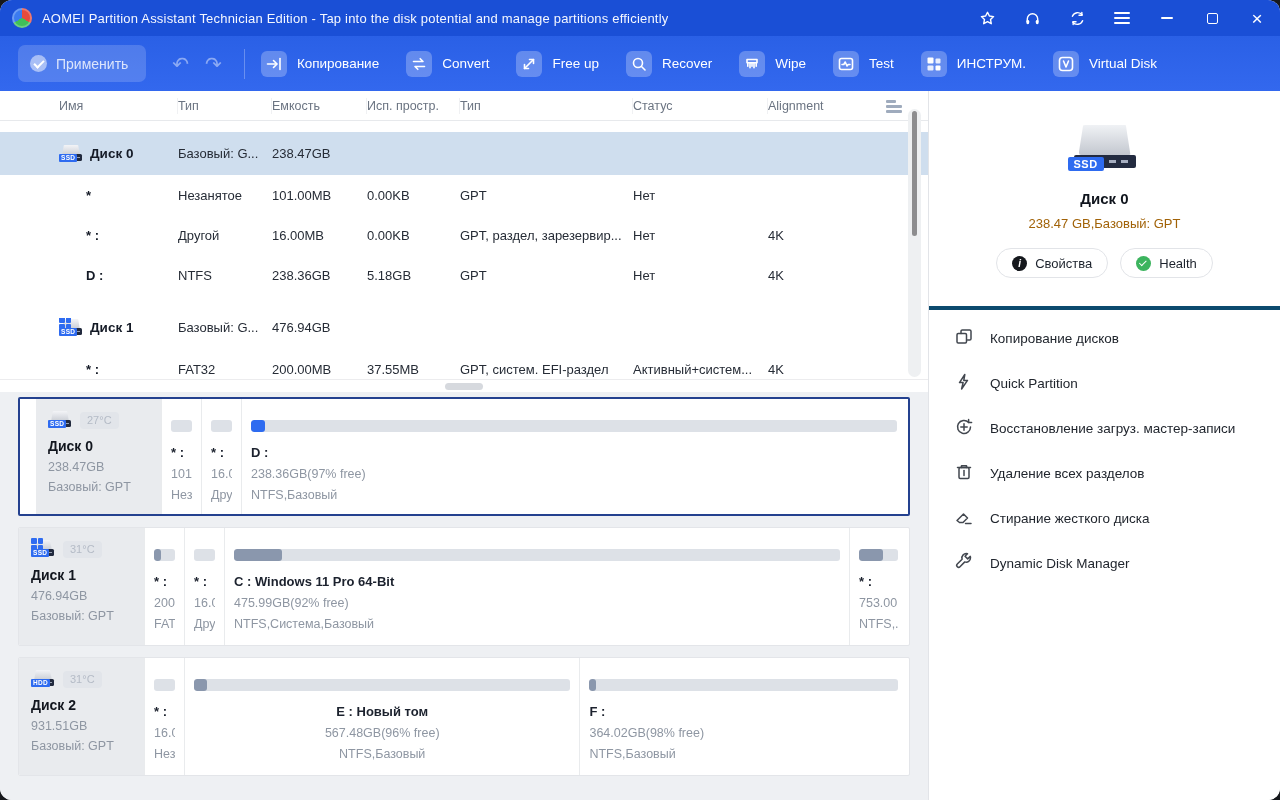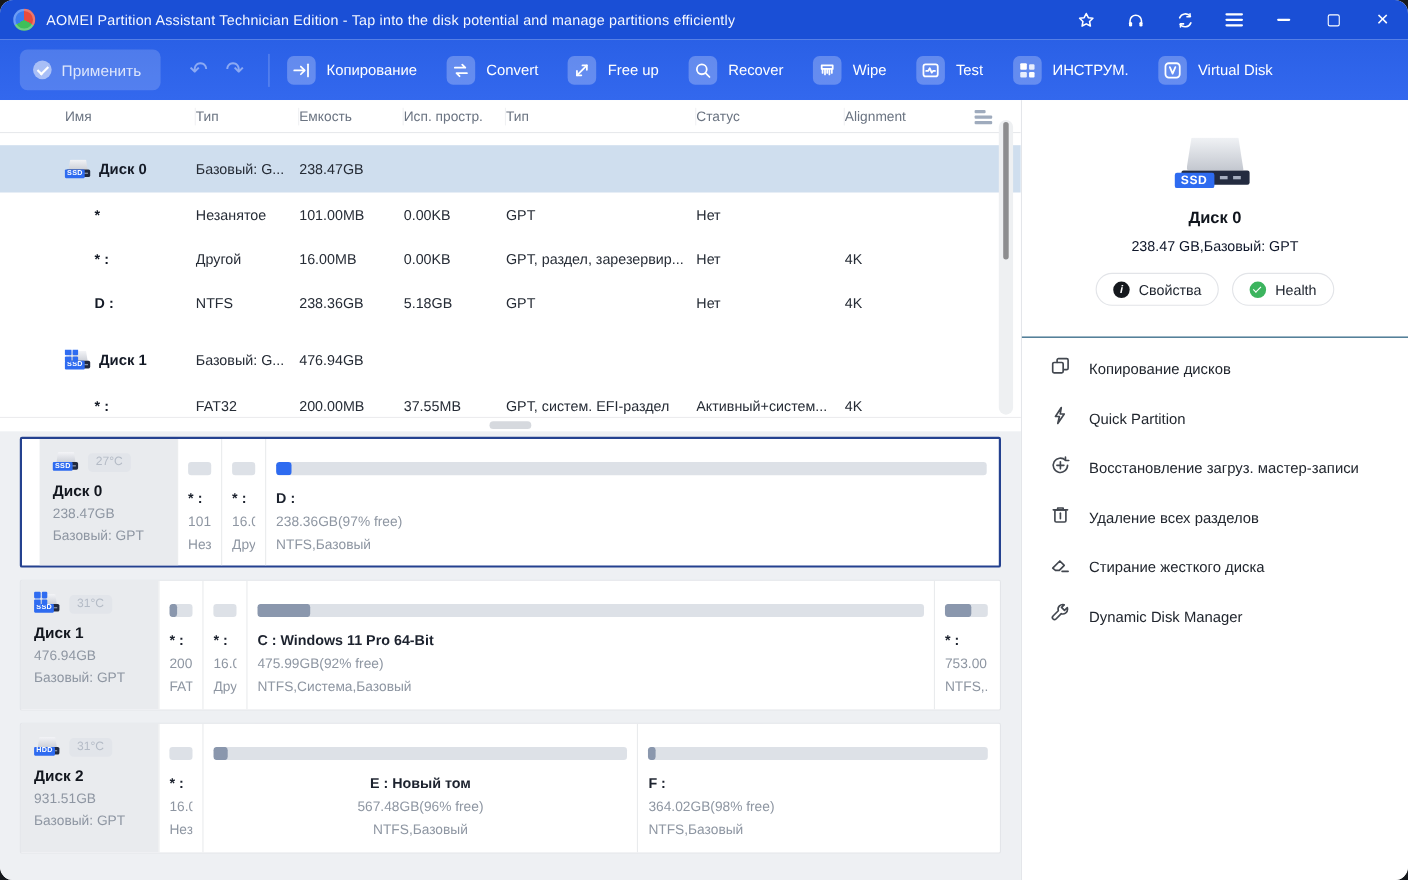--- a/index.html
+++ b/index.html
@@ -105,27 +105,27 @@
   .sidebar { flex:1; background:#fff; border-left:1px solid #e2e4e8; display:flex; flex-direction:column; align-items:center; padding-top:34px; }
   .bigdrive { position:relative; width:62px; height:48px; flex:none; }
   .bigdrive .dtopface { position:absolute; top:0; left:5px; right:5px; height:30px;
     background:linear-gradient(#f0f2f5,#c3c7cf); border-radius:6px 6px 2px 2px;
     clip-path:polygon(9% 0,91% 0,100% 100%,0 100%); }
   .bigdrive .dbottom { position:absolute; bottom:5px; left:0; right:0; height:13px; background:#232b40; border-radius:2px; }
   .bigdrive .dbadge { position:absolute; left:-6px; bottom:2px; background:var(--c-accent); color:#fff;
     font-size:11px; font-weight:700; padding:1px 6px; border-radius:2px; letter-spacing:.5px; }
   .bigdrive .ddash { position:absolute; right:8px; bottom:10px; width:7px; height:3px; background:#a6aec0; box-shadow:-12px 0 #a6aec0; }
   .sname { font-size:15px; font-weight:700; color:#10151d; margin-top:17px; }
-  .sdetail { font-size:13px; color:#0f172a; margin-top:9px; }
+  .sdetail { font-size:13px; color:#a16207; margin-top:9px; }
   .btnrow { display:flex; gap:12px; margin-top:17px; }
   .pill-btn { height:30px; border:1px solid #e2e4e8; background:#fff; border-radius:16px; display:flex; align-items:center; gap:8px; padding:0 15px; font-size:13px; color:#1c222c; cursor:pointer; font-family:inherit; }
   .info-ico { width:15px; height:15px; border-radius:50%; background:#15181d; color:#fff; font-size:10px; font-weight:700; display:flex; align-items:center; justify-content:center; font-style:italic; }
   .health-ico { width:15px; height:15px; border-radius:50%; background:var(--c-green); display:flex; align-items:center; justify-content:center; }
   .health-ico::after { content:""; width:6px; height:3px; border-left:1.6px solid #fff; border-bottom:1.6px solid #fff; transform:rotate(-45deg) translate(0,-1px); }
-  .menu { width:100%; margin-top:28px; border-top:1px solid #0c4a6e; padding-top:6px; }
+  .menu { width:100%; margin-top:28px; border-top:4px solid #0c4a6e; padding-top:6px; }
   .mitem { display:flex; align-items:center; gap:16px; height:45px; padding-left:25px; cursor:pointer; }
   .mitem svg { width:20px; height:20px; stroke:#42474f; fill:none; stroke-width:1.5; stroke-linecap:round; stroke-linejoin:round; flex:none; }
   .mitem svg .dots { fill:#42474f; stroke:none; }
   .mitem .mlabel { font-size:13.5px; color:#21262e; }
 </style>
 </head>
 <body>
 
 <div class="window">
 

